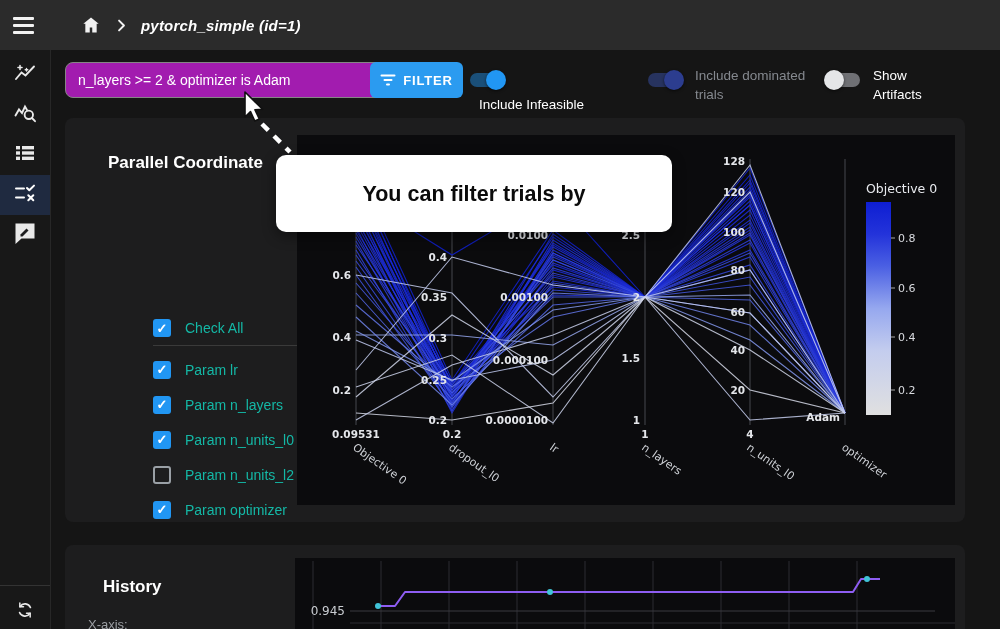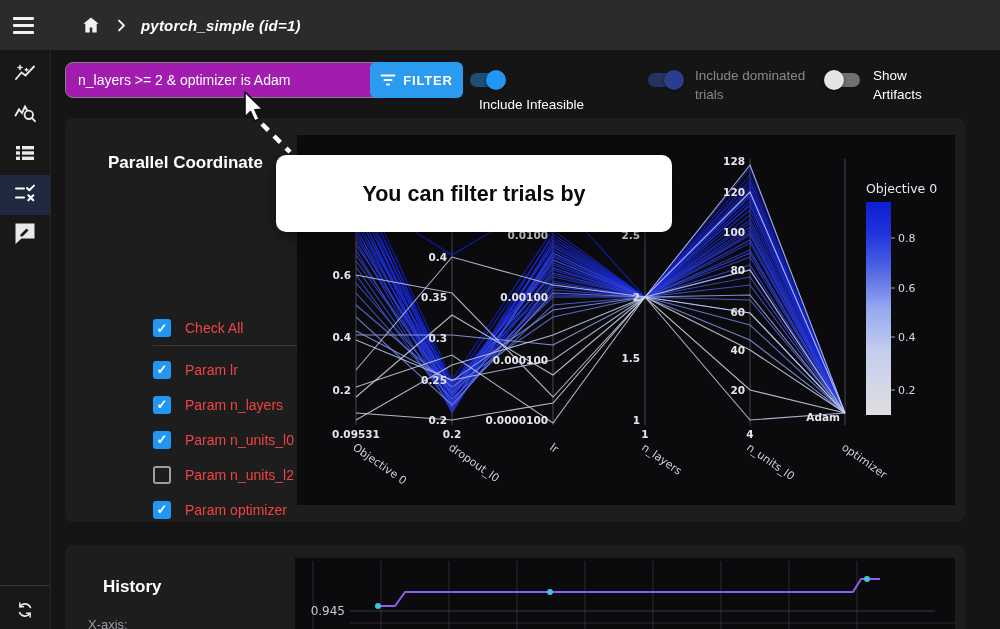--- a/index.html
+++ b/index.html
@@ -44,21 +44,21 @@
   .card{position:absolute;background:#1d1d1e;border-radius:8px;}
   .card-title{position:absolute;color:#fff;font-size:17px;font-weight:bold;}
   .plotbox{position:absolute;background:#0b0b0d;}
   
   .check-row{display:flex;align-items:center;height:35px;cursor:pointer;}
   .check-row.single{height:18px;}
   .cbox{width:18px;height:18px;border-radius:3px;flex:none;display:flex;align-items:center;
         justify-content:center;font-size:13px;font-weight:bold;color:#fff;box-sizing:border-box;}
   .cbox.checked{background:#2196f3;}
   .cbox.un{border:2px solid #9aa0a6;background:transparent;}
-  .clabel{margin-left:14px;color:#ef4444;font-size:14px;}
+  .clabel{margin-left:14px;color:#14b8a6;font-size:14px;}
   .check-div{position:absolute;left:88px;top:227px;width:196px;border-top:1px solid #3a3a3a;}
   
   .tick{fill:#e4e6ea;font-size:10.5px;font-weight:bold;font-family:"DejaVu Sans",sans-serif;}
   .axtitle{fill:#cfd2d7;font-size:11px;font-family:"DejaVu Sans",sans-serif;}
   .cbtick{fill:#d9dbdf;font-size:11px;font-family:"DejaVu Sans",sans-serif;}
   .cbtitle{fill:#e8eaee;font-size:12.5px;font-family:"DejaVu Sans",sans-serif;}
   .htick{fill:#c9ccd1;font-size:12px;font-family:"DejaVu Sans",sans-serif;}
   
   .callout{position:absolute;left:276px;top:155px;width:396px;height:77px;background:#fff;
            border-radius:10px;display:flex;flex-direction:column;justify-content:center;

